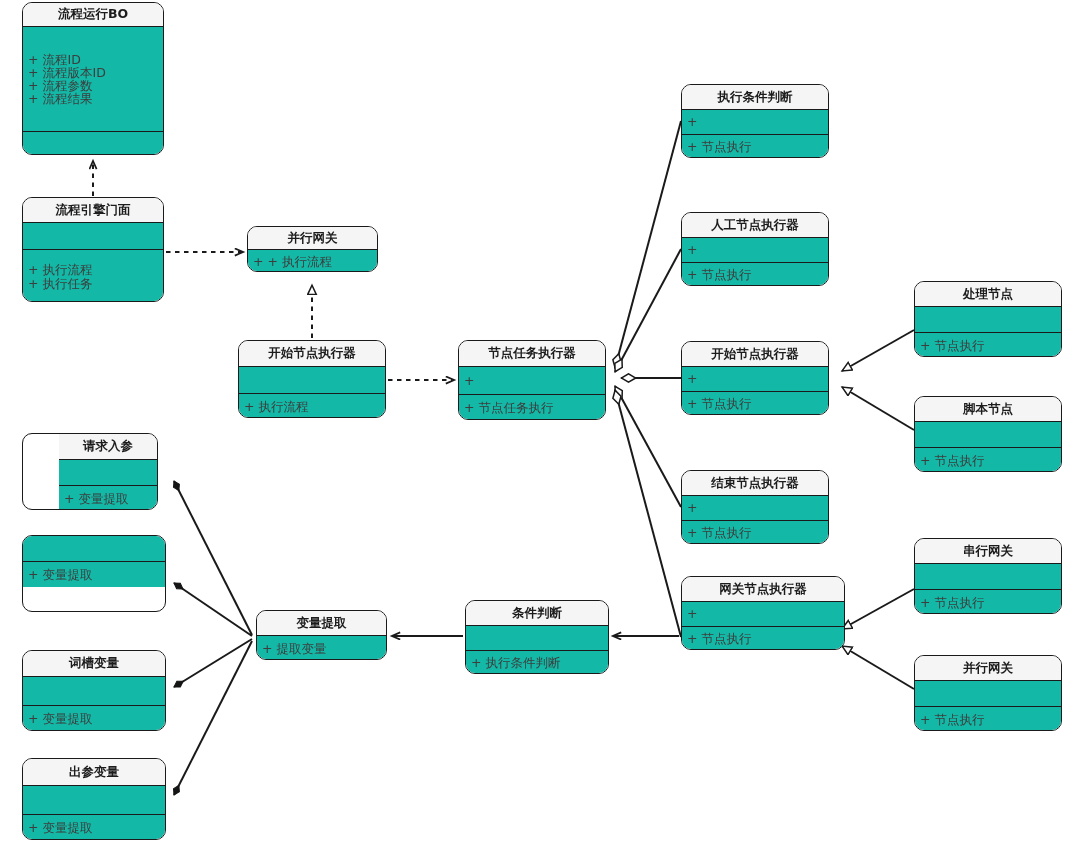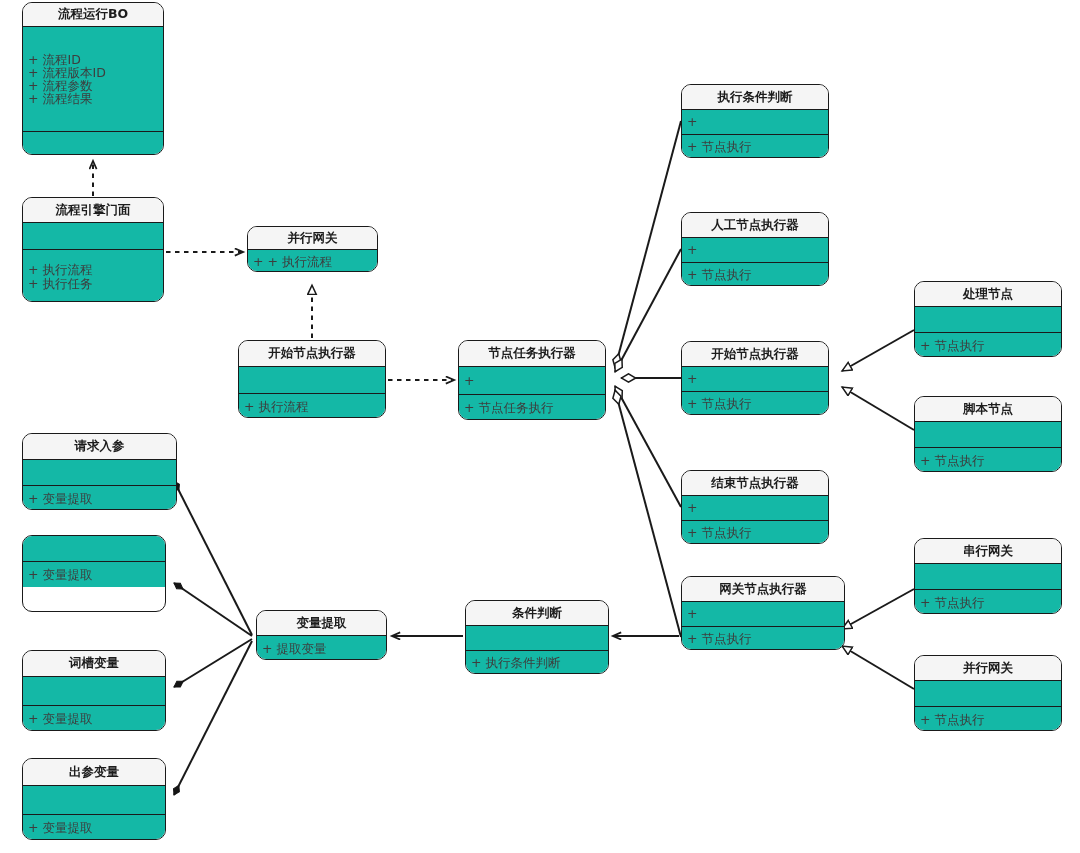--- a/index.html
+++ b/index.html
@@ -281,21 +281,21 @@
     </div>
     <div class="uml-class" style="left: 914px; top: 655px; width: 148px; height: 76px;">
       <div class="uml-title" style="height: 25px;">并行网关</div>
       <div class="uml-section" style="height: 25px;">
         <div class="uml-row empty">&nbsp;</div>
       </div>
       <div class="uml-section divider" style="height: 26px;">
         <div class="uml-row">+ 节点执行</div>
       </div>
     </div>
-    <div class="uml-class" style="left: 22px; top: 433px; width: 155px; height: 77px;">
+    <div class="uml-class" style="left: 22px; top: 433px; width: 136px; height: 77px; padding-left: 36px;">
       <div class="uml-title" style="height: 26px;">请求入参</div>
       <div class="uml-section" style="height: 25px;">
         <div class="uml-row empty">&nbsp;</div>
       </div>
       <div class="uml-section divider" style="height: 26px;">
         <div class="uml-row">+ 变量提取</div>
       </div>
     </div>
     <div class="uml-class" style="left: 22px; top: 535px; width: 144px; height: 77px;">
       <div class="uml-section" style="height: 25px;">

